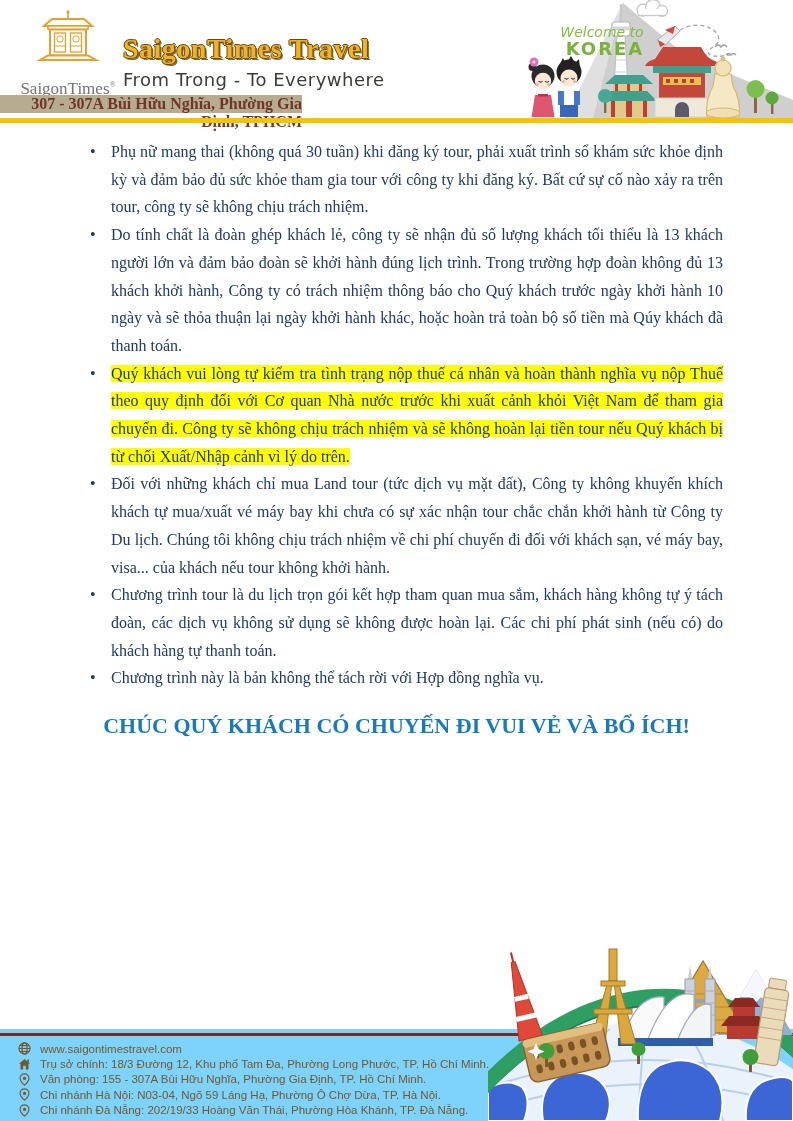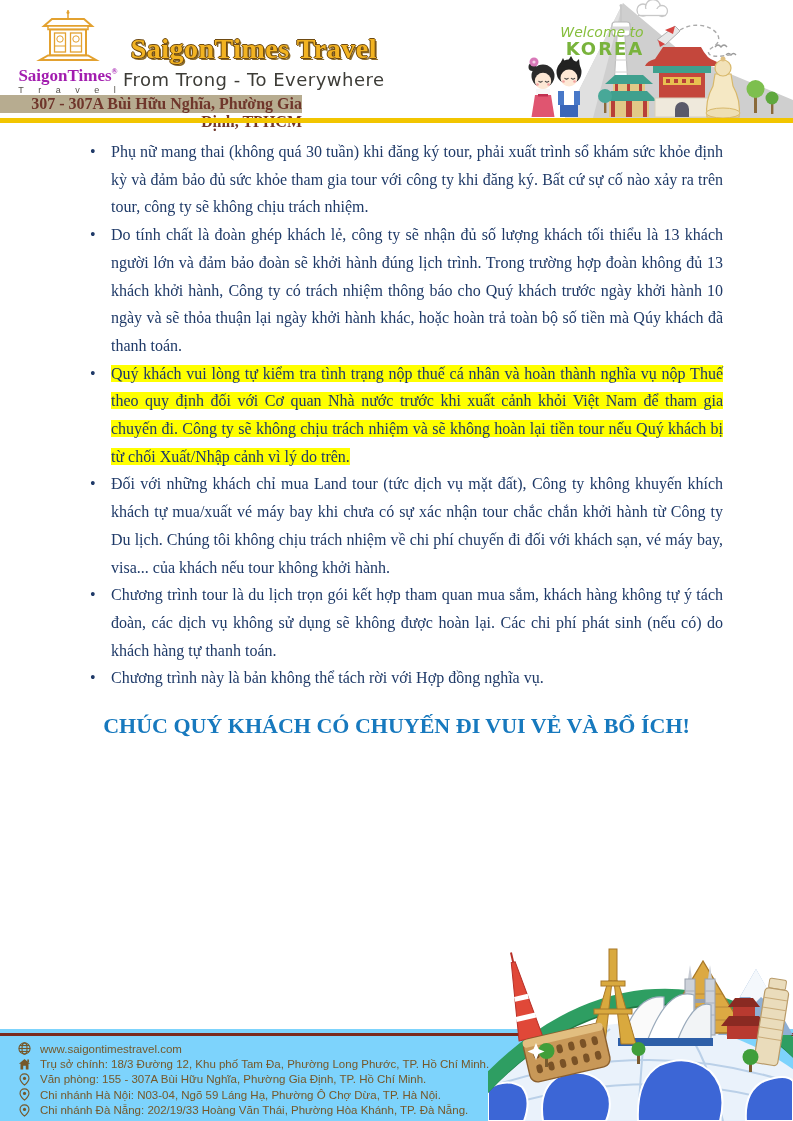--- a/index.html
+++ b/index.html
@@ -3,26 +3,26 @@
 <meta charset="utf-8">
 <style>
   html,body{margin:0;padding:0;background:#ffffff;}
   .page{position:relative;width:793px;height:1121px;background:#fff;overflow:hidden;
         font-family:"Liberation Serif","DejaVu Serif",serif;}
 
   
   .header{position:absolute;top:0;left:0;width:100%;height:118px;background:#fff;}
   .logo{position:absolute;left:14px;top:10px;width:108px;text-align:center;}
   .logo-tower{display:block;margin:0 auto;}
-  .logo-word{font-family:"Liberation Serif","DejaVu Serif",serif;font-weight:bold;
-             font-size:17px;color:#a21caf;letter-spacing:0;line-height:16px;white-space:nowrap;}
+  .logo-word{font-family:"Liberation Serif","DejaVu Serif",serif;font-weight:normal;
+             font-size:17px;color:#737373;letter-spacing:0;line-height:16px;white-space:nowrap;margin-top:13px;}
   .logo-word .reg{font-size:8px;vertical-align:super;}
   .logo-sub{font-family:"Liberation Sans","DejaVu Sans",sans-serif;font-size:9px;color:#55504a;
             letter-spacing:6px;margin-top:1px;padding-left:4px;}
-  .brand{position:absolute;left:123px;top:33px;text-align:center;}
+  .brand{position:absolute;left:123px;top:33px;}
   .brand-title{font-family:"Liberation Serif","DejaVu Serif",serif;font-weight:bold;font-size:28px;
                color:#F2B322;letter-spacing:.5px;white-space:nowrap;
                text-shadow:1px 0 #6E4A12,-1px 0 #6E4A12,0 1px #6E4A12,0 -1px #6E4A12,2px 2px 0 #8a6a2a;}
   .brand-tagline{font-family:"DejaVu Sans","Liberation Sans",sans-serif;font-size:18px;color:#3d3c37;
                  margin-top:4px;letter-spacing:.5px;white-space:nowrap;}
   .address-bar{position:absolute;left:0;top:95px;width:302px;height:18px;background:#B7AC90;
                font-family:"Liberation Serif","DejaVu Serif",serif;font-weight:bold;font-size:16px;
                color:#6F362B;text-align:right;line-height:18px;}
   .korea-illus{position:absolute;top:0;right:0;}
 

